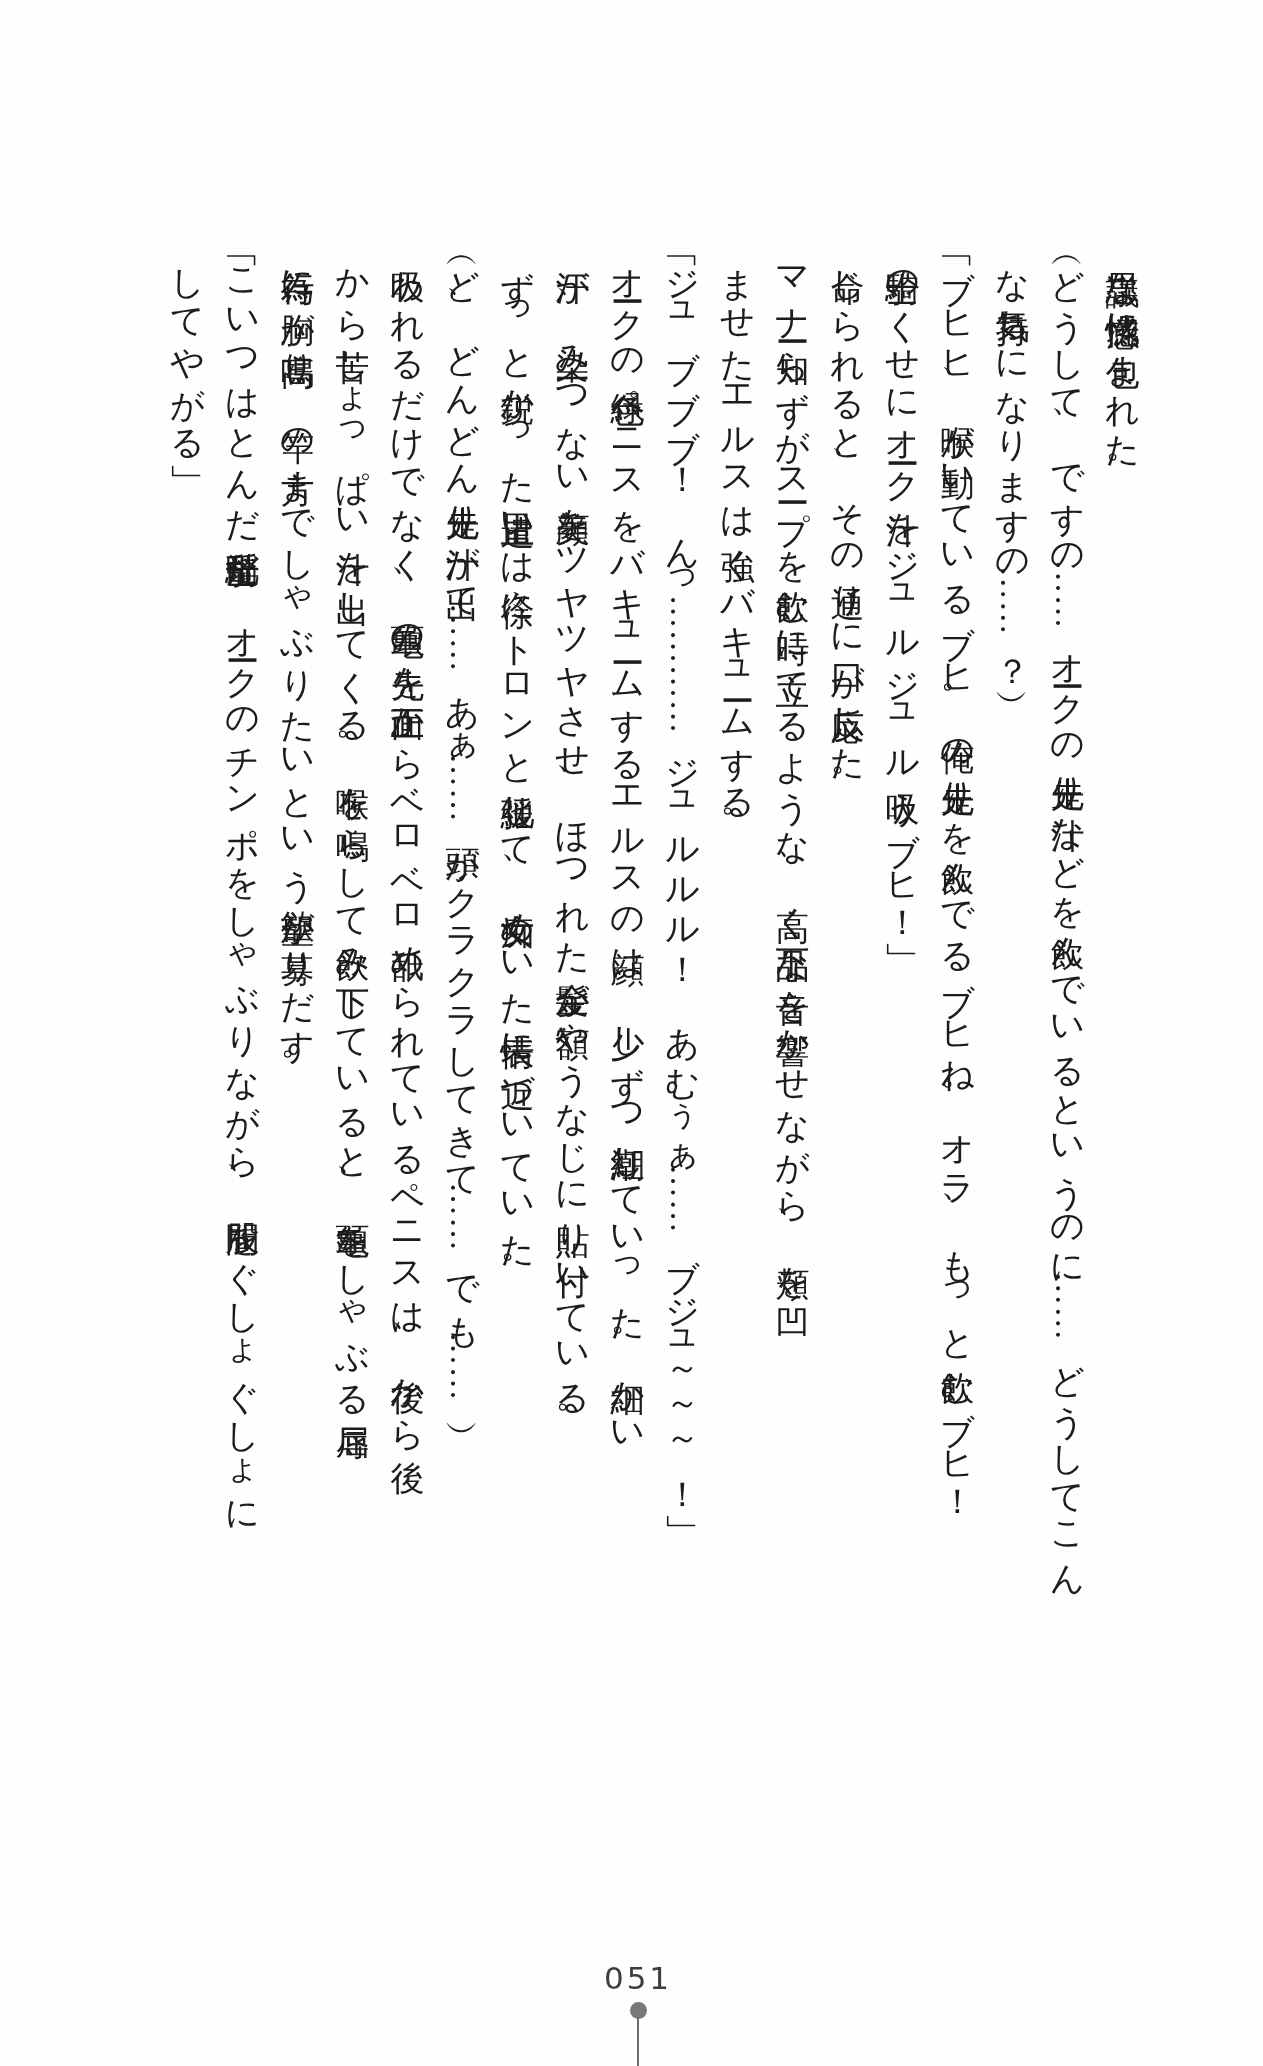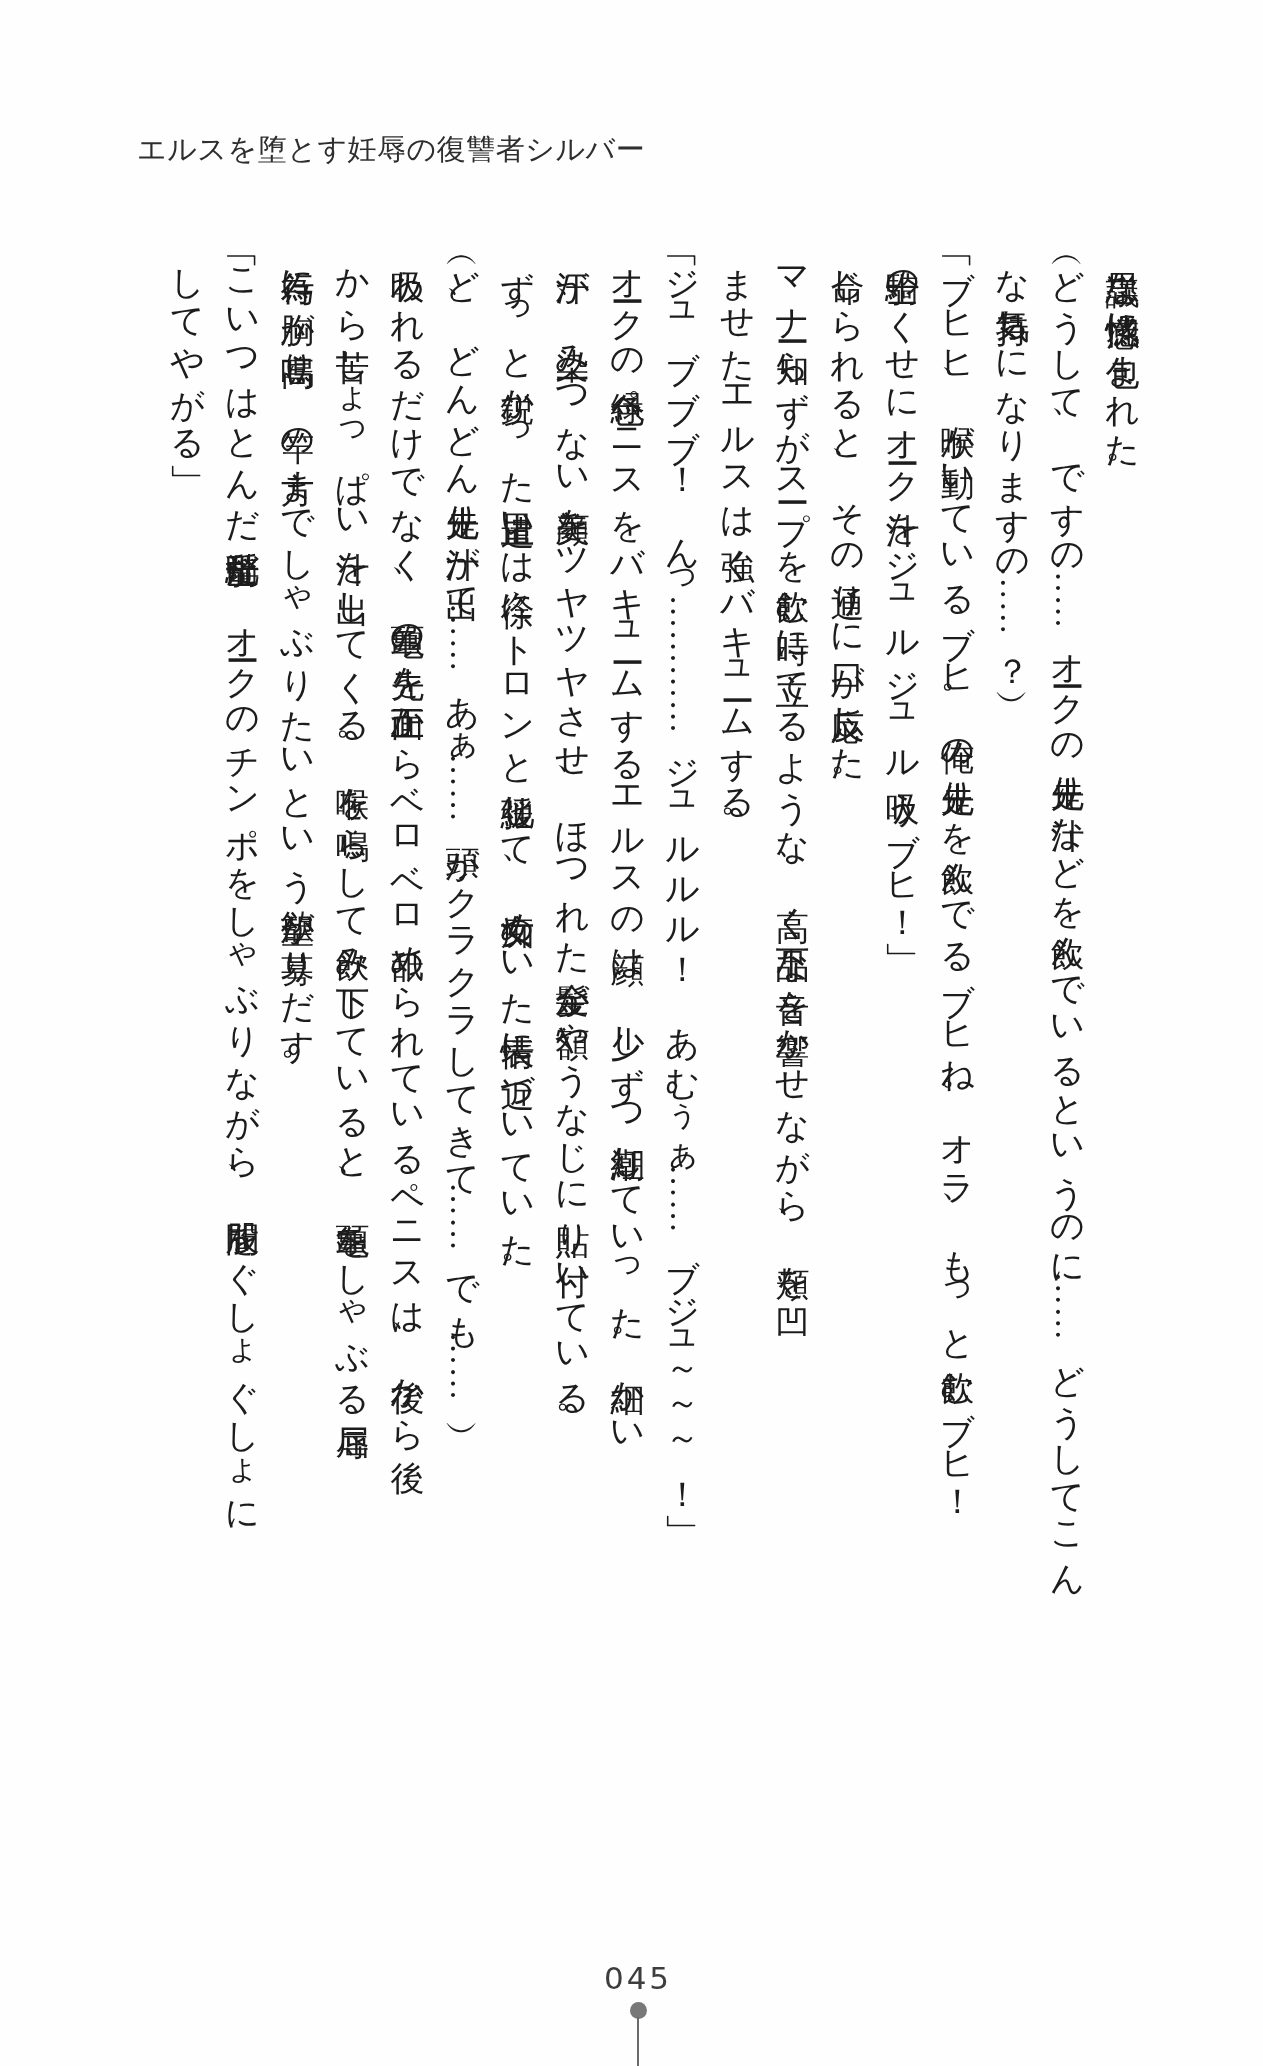--- a/index.html
+++ b/index.html
@@ -60,21 +60,20 @@
     left: 637px; top: 2017px;
     width: 2px; height: 49px;
     background: #6b6b6b;
   }
 </style>
 </head>
 <body>
 
 <div class="page">
 
-  <div class="running-title">エルスを堕とす妊辱の復讐者シルバー</div>
 
   <div class="text-block">
     <span class="tline">思議な恍惚感に包まれた。</span>
     <span class="tline">（どうして、ですの……オークの先走り汁などを飲んでいるというのに……どうしてこん</span>
     <span class="tline">な気持ちになりますの……？）</span>
     <span class="tline">「ブヒヒ、喉が動いているブヒ。俺の先走りを飲んでるブヒね。オラ、もっと飲むブヒ！</span>
     <span class="tline">騎士のくせにオーク汁をジュルジュル吸うブヒ！」</span>
     <span class="tline">命じられると、その通りに口が反応した。</span>
     <span class="tline">マナー知らずがスープを飲む時に立てるような、高く下品な音を響かせながら、頬を凹</span>
     <span class="tline">ませたエルスは強くバキュームする。</span>
@@ -83,18 +82,18 @@
     <span class="tline">汗が、染み一つない美顔をツヤツヤさせ、ほつれた金髪が額やうなじに貼り付いている。</span>
     <span class="tline">ずっと鋭かった上目遣いは徐々にトロンと弛緩して、痴女めいた表情に近づいていた。</span>
     <span class="tline">（ど、どんどん先走り汁が出て……あぁ……頭がクラクラしてきて……でも……）</span>
     <span class="tline">吸われるだけでなく、亀頭の先を正面からベロベロ舐められているペニスは、後から後</span>
     <span class="tline">から苦しょっぱい汁を出してくる。喉を鳴らして飲み下していると、亀頭をしゃぶる屈辱</span>
     <span class="tline">行為に胸が高鳴り、竿の方までしゃぶりたいという欲望が募りだす。</span>
     <span class="tline">「こいつはとんだ淫乱騎士だ。オークのチンポをしゃぶりながら、股間をぐしょぐしょに</span>
     <span class="tline">してやがる」</span>
   </div>
 
-  <div class="page-number">045</div>
+  <div class="page-number">051</div>
 
   <div class="footer-dot"></div>
   <div class="footer-line"></div>
 
 </div>
 
 </body></html>

